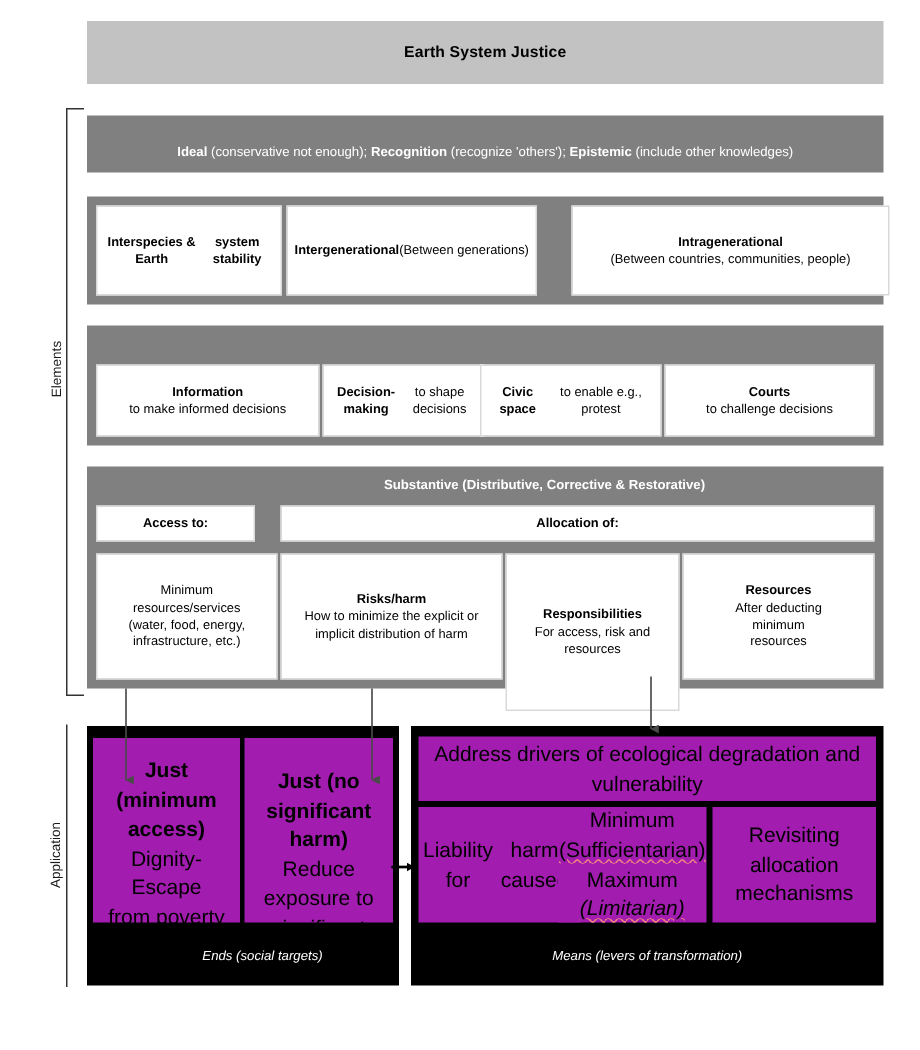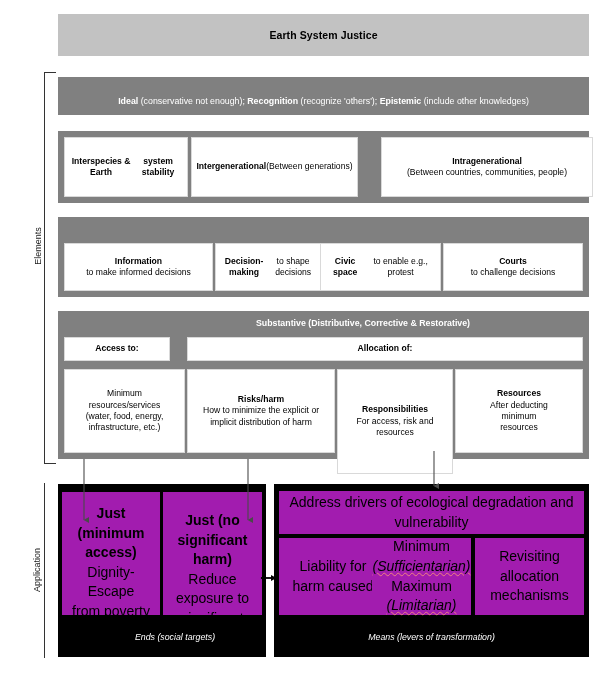--- a/index.html
+++ b/index.html
@@ -230,28 +230,28 @@
   <div class="abs footer-band" style="left:58px; top:617px; width:208px; height:40px;padding-left:26px;">
     <span>Ends (social targets)</span>
   </div>
 
   <div class="abs blackbox" style="left:274px; top:484px; width:315px; height:173px;"></div>
 
   <div class="abs blk-cell" style="left:279px; top:491px; width:305px; height:43px;">
     <span>Address drivers of ecological degradation and vulnerability</span>
   </div>
 
-  <div class="abs blk-cell" style="left:279px; top:538px; width:108px; height:77px; flex-direction:column;">
+  <div class="abs blk-cell" style="left:279px; top:538px; width:108px; height:77px; flex-direction:row;">
     <span>Liability for</span>
     <span>harm caused</span>
   </div>
 
   <div class="abs blk-cell" style="left:372px; top:538px; width:99px; height:77px; flex-direction:column;">
     <span>Minimum</span>
-    <span class="spell" style="font-style:italic;">(Sufficientarian)</span>
+    <span class="spell" style="">(Sufficientarian)</span>
     <span>Maximum</span>
     <span class="spell" style="font-style:italic;">(Limitarian)</span>
   </div>
 
   <div class="abs blk-cell" style="left:475px; top:538px; width:109px; height:77px; flex-direction:column;">
     <span>Revisiting</span>
     <span>allocation</span>
     <span>mechanisms</span>
   </div>
 

